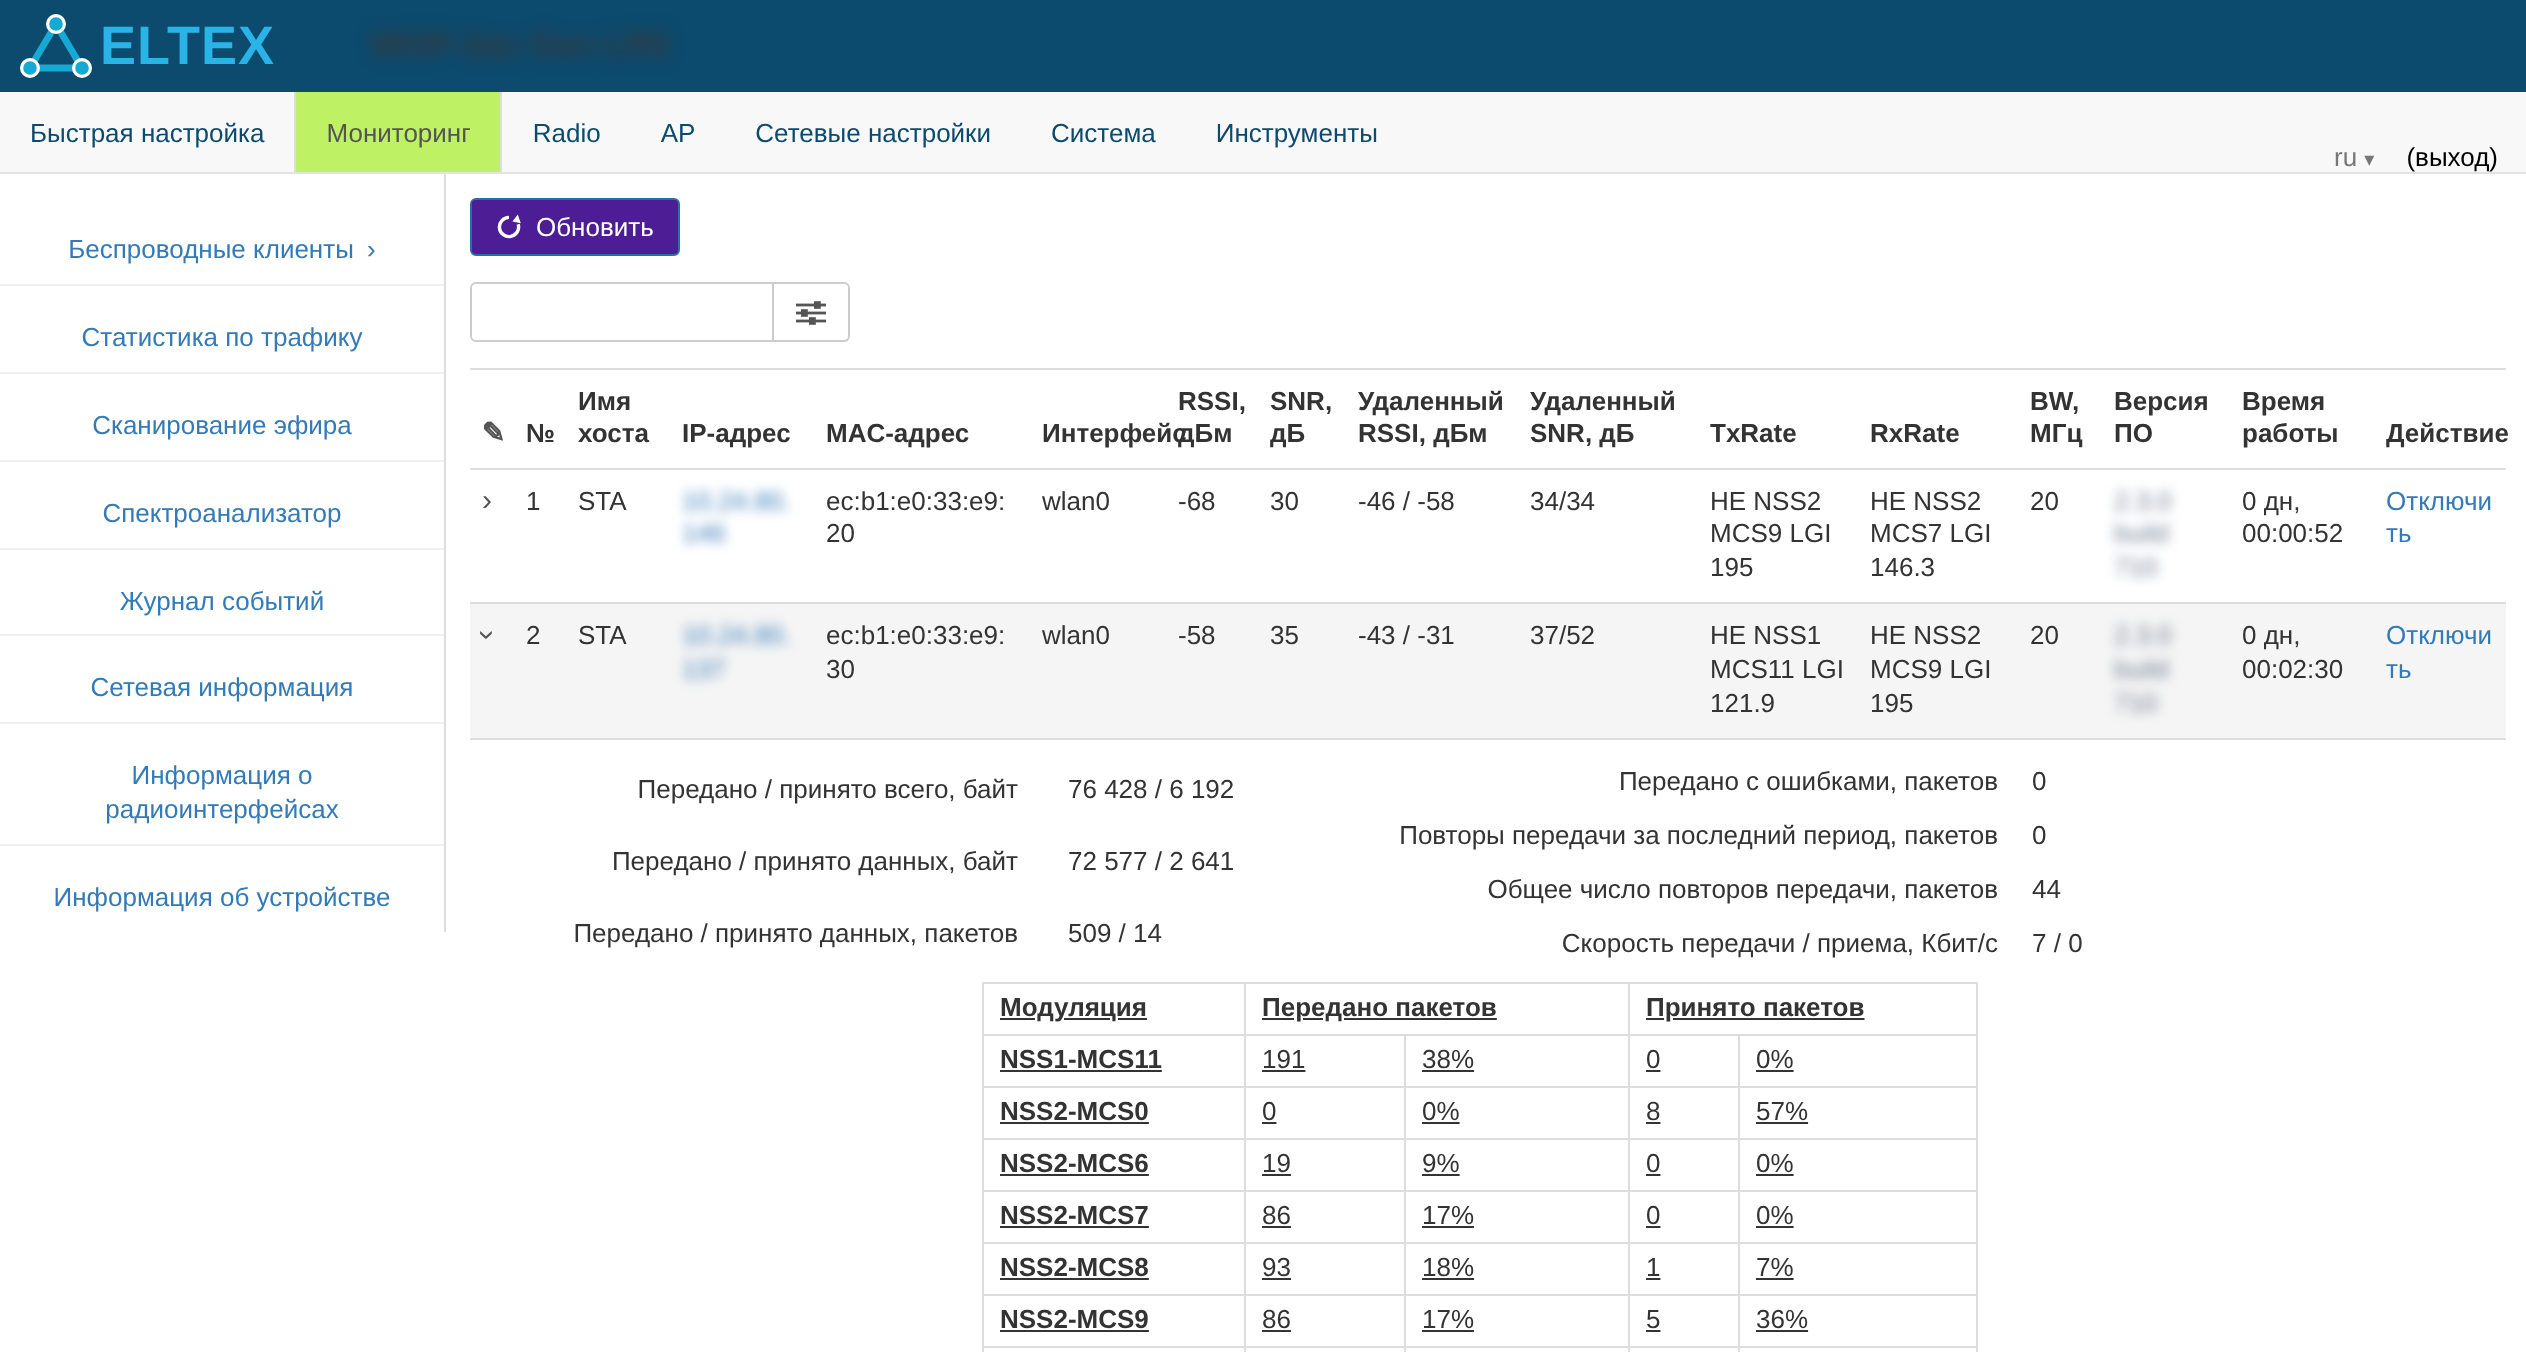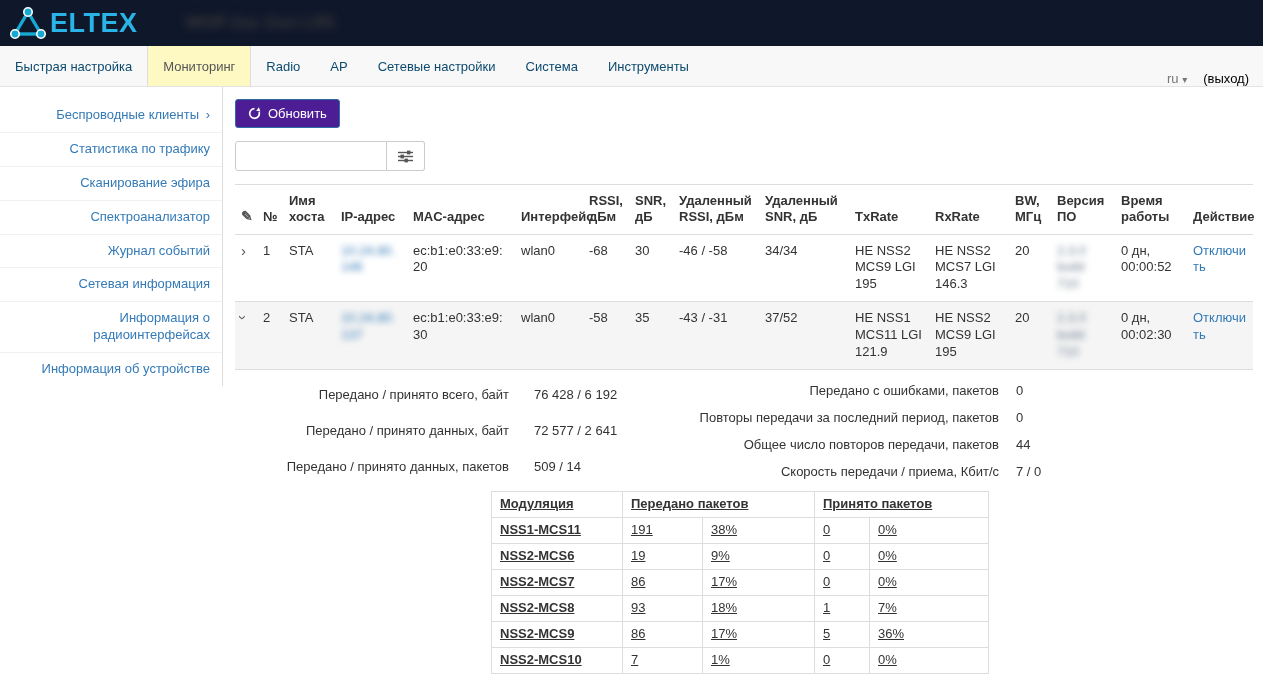--- a/index.html
+++ b/index.html
@@ -3,39 +3,39 @@
 <meta charset="utf-8">
 <style>
   * { box-sizing: border-box; }
   html,body { margin:0; padding:0; }
   body {
     width:1263px; height:676px; overflow:hidden;
     font-family:"Liberation Sans", sans-serif;
     font-size:13px; color:#333; background:#fff;
   }
   
-  .topbar { height:46px; display:flex; align-items:center; padding:0 10px; background:#0f172a; }
+  .topbar { height:46px; display:flex; align-items:center; padding:0 10px; background:#0c4a6e; }
   .logo { display:flex; align-items:center; gap:4px; }
   .logo-text { font-size:27px; font-weight:bold; color:#2ab3e6; letter-spacing:.5px; }
   .device-title { margin-left:48px; font-size:17px; font-weight:bold; color:#3a3a3a;
                   filter:blur(4px); user-select:none; }
   
   .navbar { height:41px; background:#f8f8f8; border-bottom:1px solid #e3e3e3;
             display:flex; align-items:stretch; }
   .tab { padding:0 15px; display:flex; align-items:center; color:#0c4a6e; cursor:pointer; }
-  .tab.active { background:#fef9c3; color:#555; border-left:1px solid #ddd; border-right:1px solid #ddd; }
+  .tab.active { background:#bef264; color:#555; border-left:1px solid #ddd; border-right:1px solid #ddd; }
   .nav-right { margin-left:auto; display:flex; align-items:flex-end; gap:16px; padding-right:14px; }
   .lang { color:#777; cursor:pointer; }
   .lang .caret { font-size:10px; color:#777; }
   .logout { color:#000000; cursor:pointer; }
   
   .layout { display:flex; align-items:flex-start; }
   .sidebar { width:226px; border-right:1px solid #ddd; padding-top:12px; }
-  .side-item { text-align:right; padding:8px 12px; color:#337ab7; cursor:pointer;
-               line-height:1.3; border-bottom:1px solid #f0f0f0; }
+  .side-item { text-align:center; padding:8px 12px; color:#337ab7; cursor:pointer;
+               line-height:1.3; border-bottom:1px solid #f0f0f0;margin-top:10px; }
   .side-item:last-child { border-bottom:none; }
   .side-item .chev-sm { color:#337ab7; margin-left:3px; }
   .content { flex:1; padding:12px 10px 0 12px; }
   
   .btn-refresh { display:inline-flex; align-items:center; gap:7px; background:#4c1d95;
                  border:1px solid #2e6da4; color:#fff; border-radius:3px; padding:6px 12px;
                  font-size:13px; cursor:pointer; font-family:inherit; }
   .search-row { margin-top:13px; display:flex; }
   .search-input { width:152px; height:30px; border:1px solid #ccc; border-radius:3px 0 0 3px;
                   padding:0 8px; font-size:13px; outline:none; font-family:inherit; }
@@ -285,20 +285,27 @@
       </thead>
       <tbody>
         <tr>
           <td class="mcs">NSS1-MCS11</td>
           <td>191</td>
           <td>38%</td>
           <td>0</td>
           <td>0%</td>
         </tr>
         <tr>
+          <td class="mcs">NSS2-MCS0</td>
+          <td>0</td>
+          <td>0%</td>
+          <td>8</td>
+          <td>57%</td>
+        </tr>
+        <tr>
           <td class="mcs">NSS2-MCS6</td>
           <td>19</td>
           <td>9%</td>
           <td>0</td>
           <td>0%</td>
         </tr>
         <tr>
           <td class="mcs">NSS2-MCS7</td>
           <td>86</td>
           <td>17%</td>

